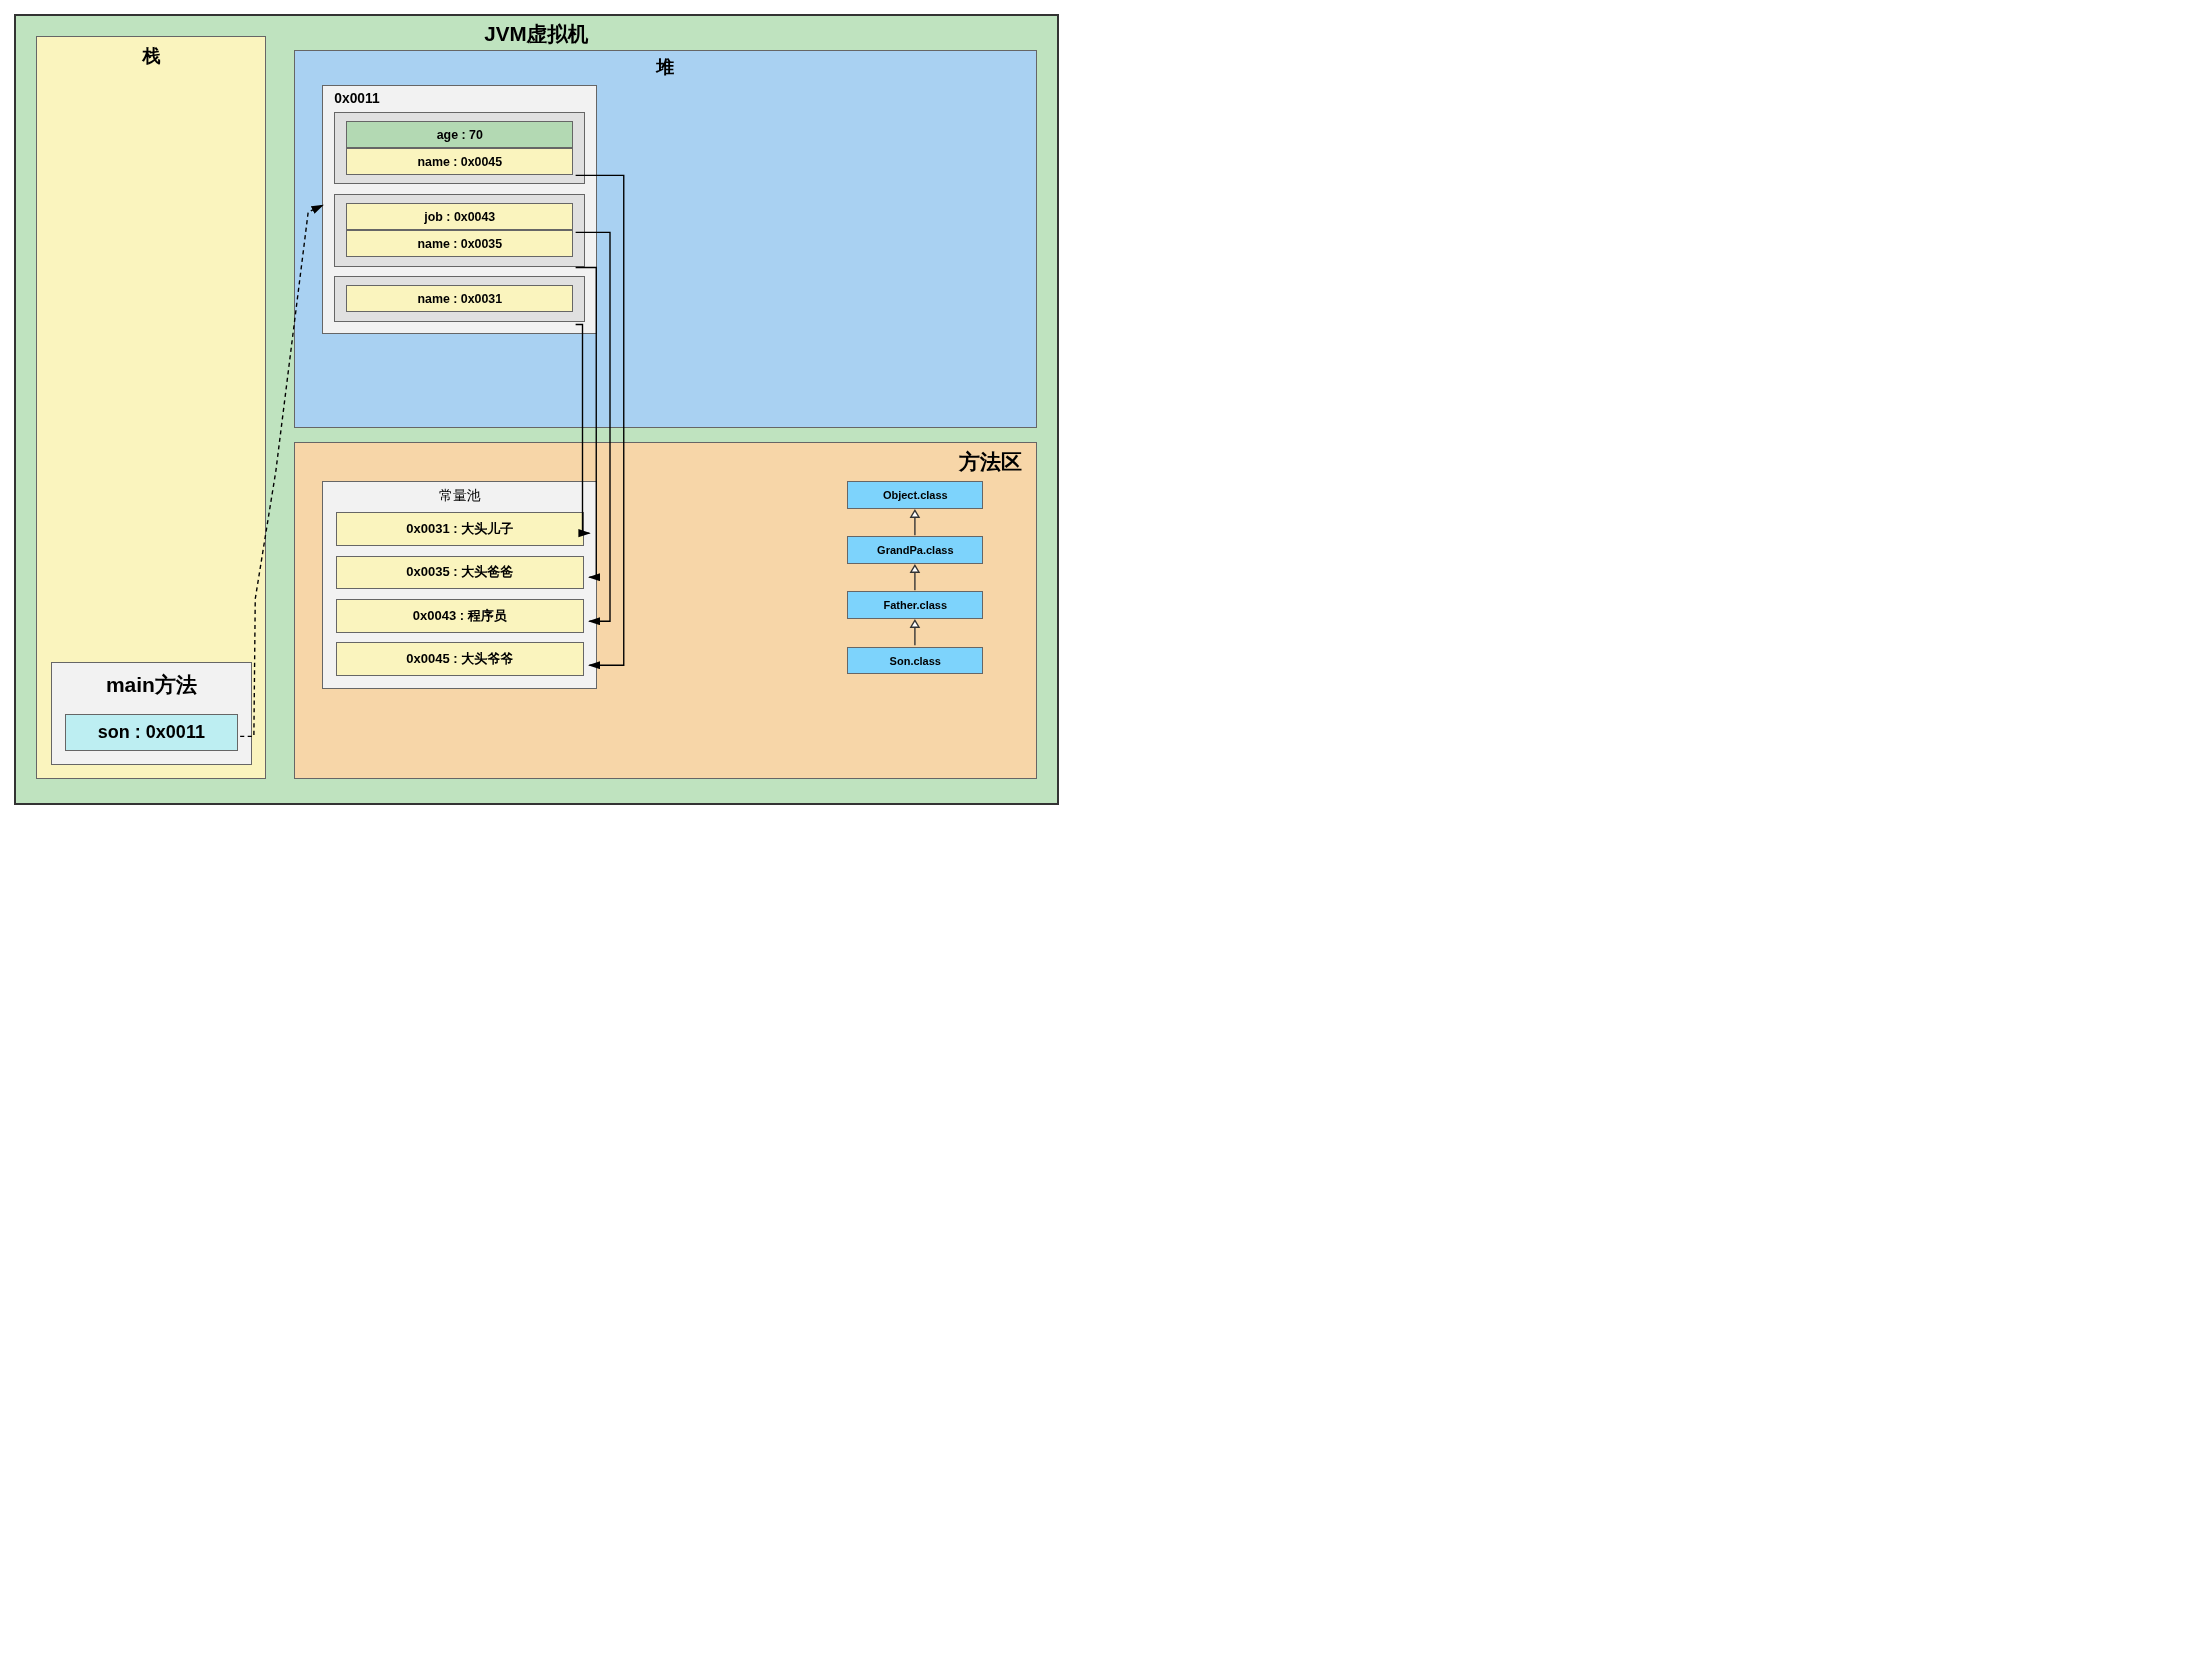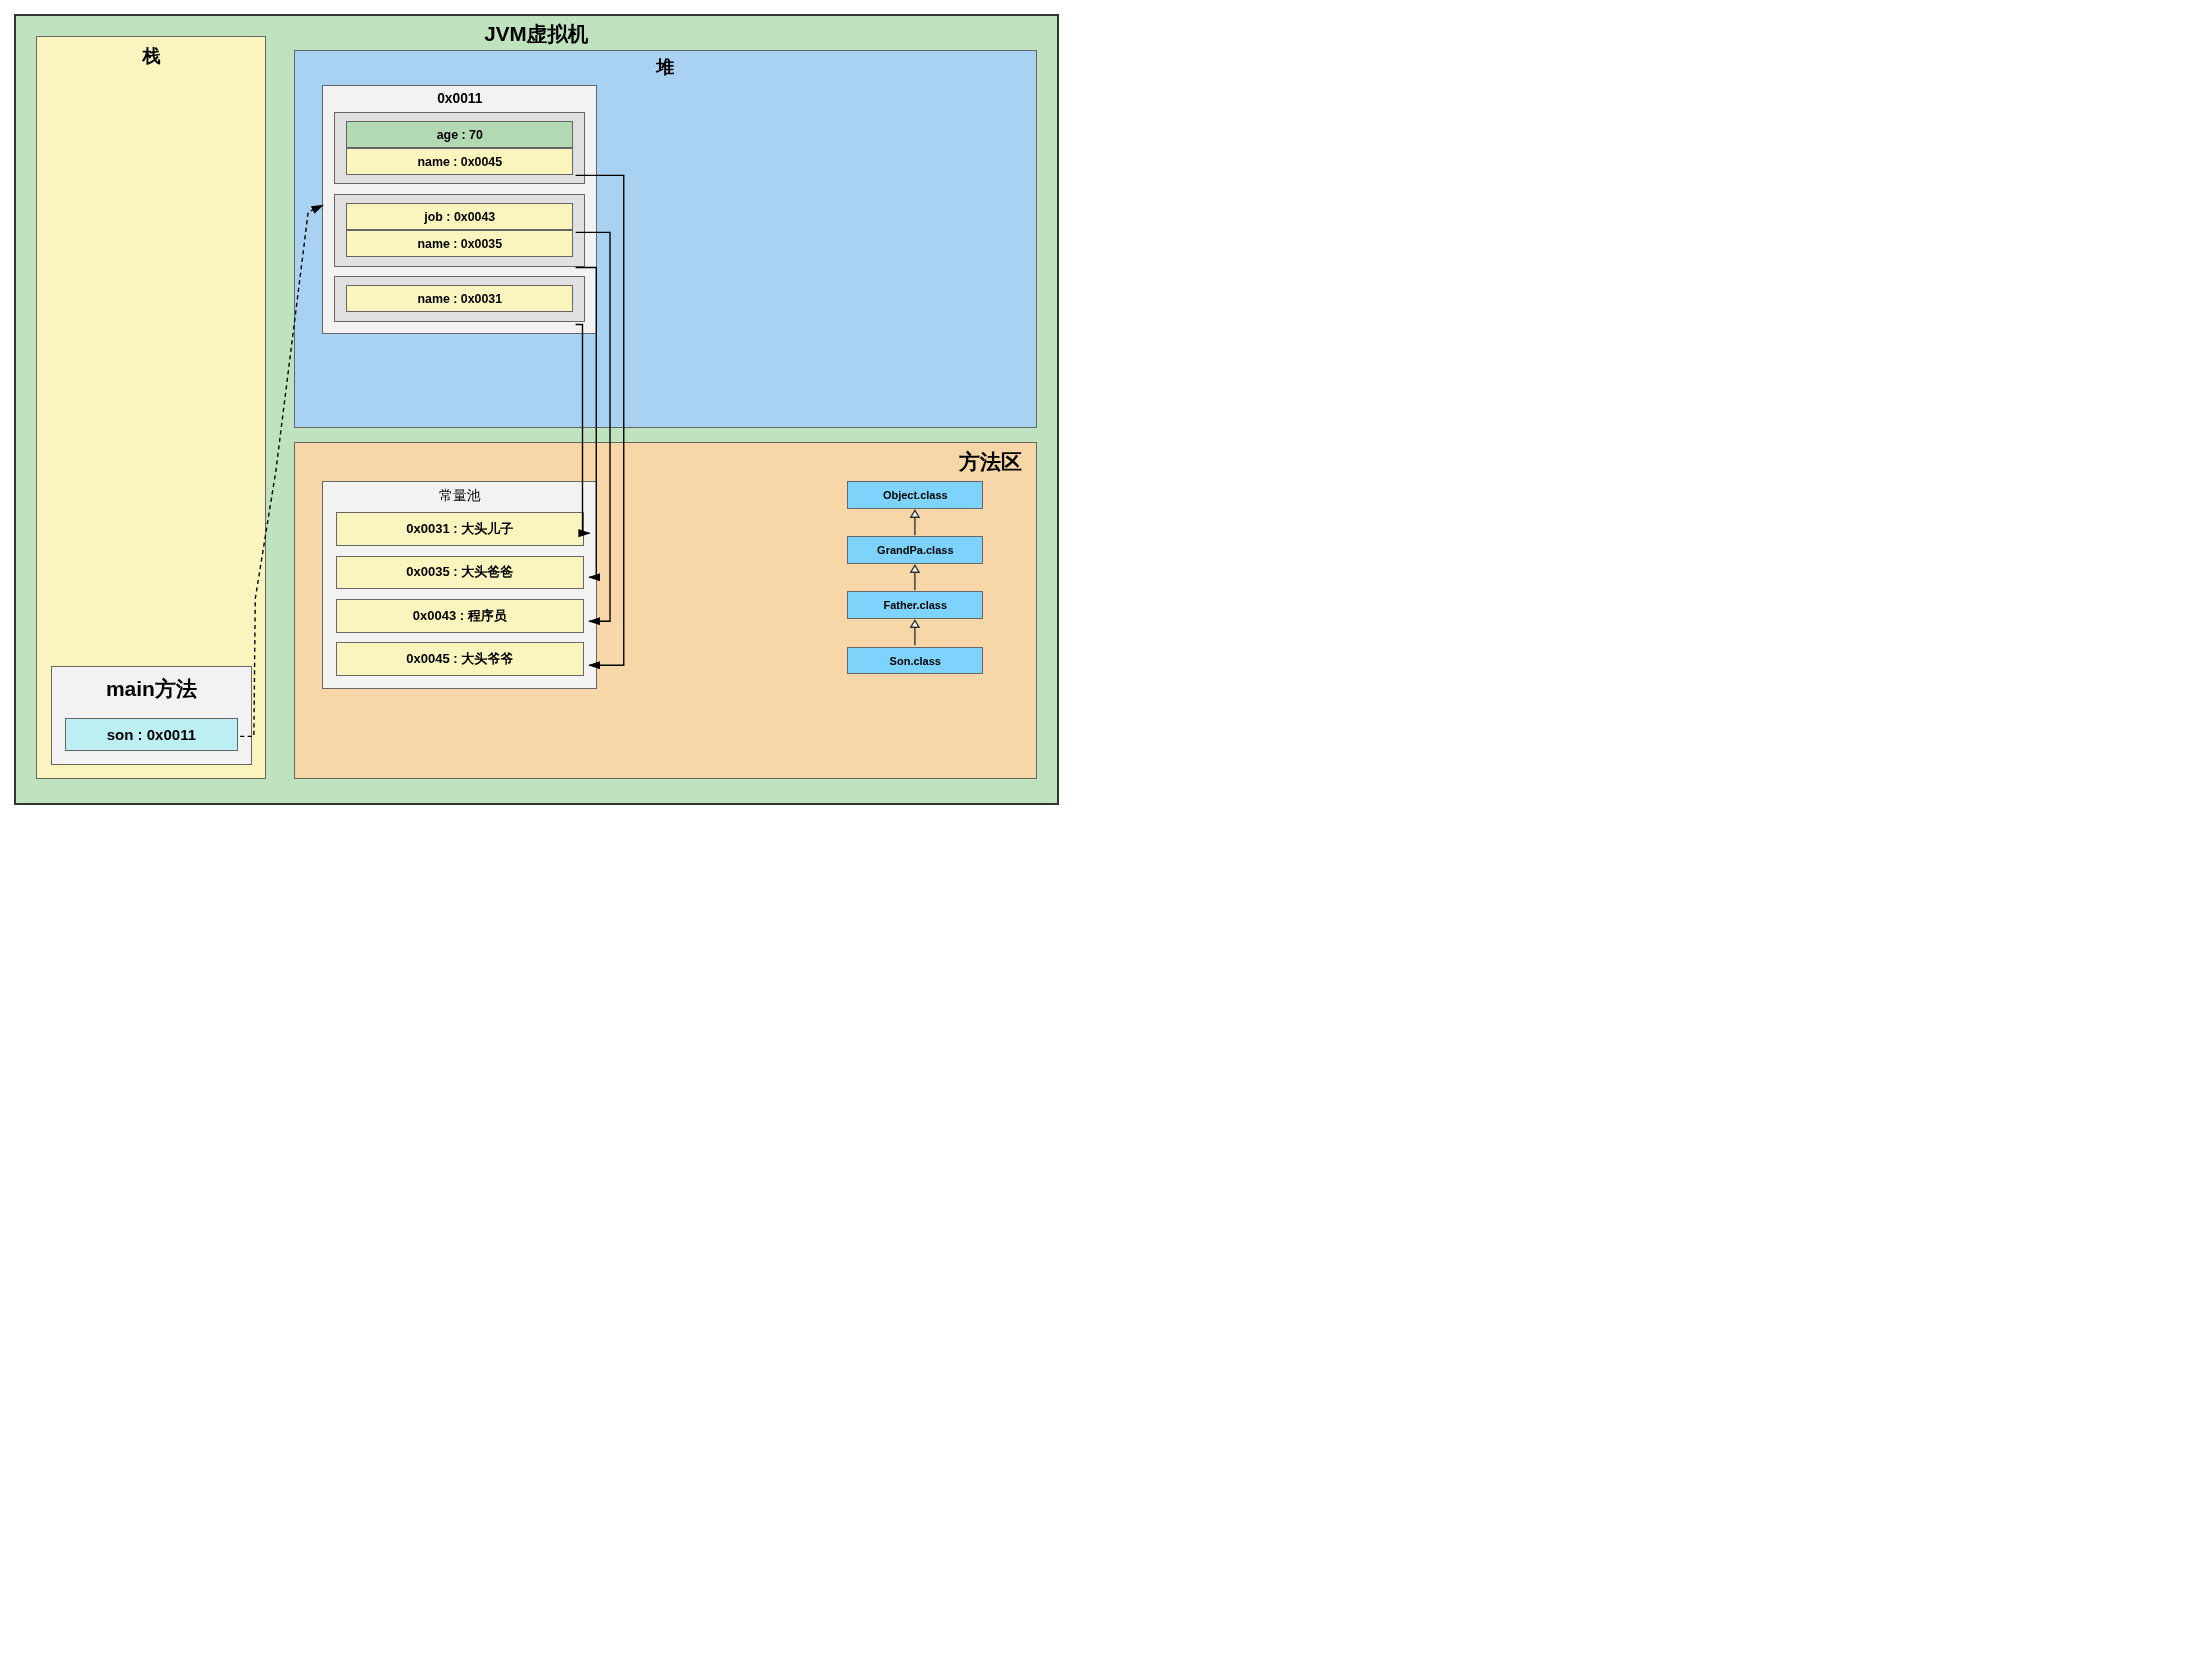--- a/index.html
+++ b/index.html
@@ -54,21 +54,21 @@
     text-align: center;
     font-size: 21px;
     font-weight: bold;
     margin-bottom: 15px;
   }
   .son-box {
     background: #bdeef2;
     border: 1.4px solid #666;
     padding: 6.9px 0;
     text-align: center;
-    font-size: 15px;
+    font-size: 18px;
     font-weight: bold;
   }
   
   .heap-panel {
     position: absolute;
     top: 34px;
     left: 278px;
     width: 743px;
     height: 378px;
     background: #a9d1f2;
@@ -84,21 +84,20 @@
   .obj-box {
     position: absolute;
     top: 34px;
     left: 27.5px;
     width: 275px;
     background: #f2f2f2;
     border: 1.4px solid #666;
     padding: 5.5px 11px 11px 11px;
   }
   .obj-title {
-    text-align: center;
     font-size: 13.8px;
     font-weight: bold;
     margin-bottom: 5.5px;
   }
   .inner-group {
     background: #e0e0e0;
     border: 1.4px solid #666;
     padding: 8.3px 11px;
     margin-bottom: 9.6px;
   }

